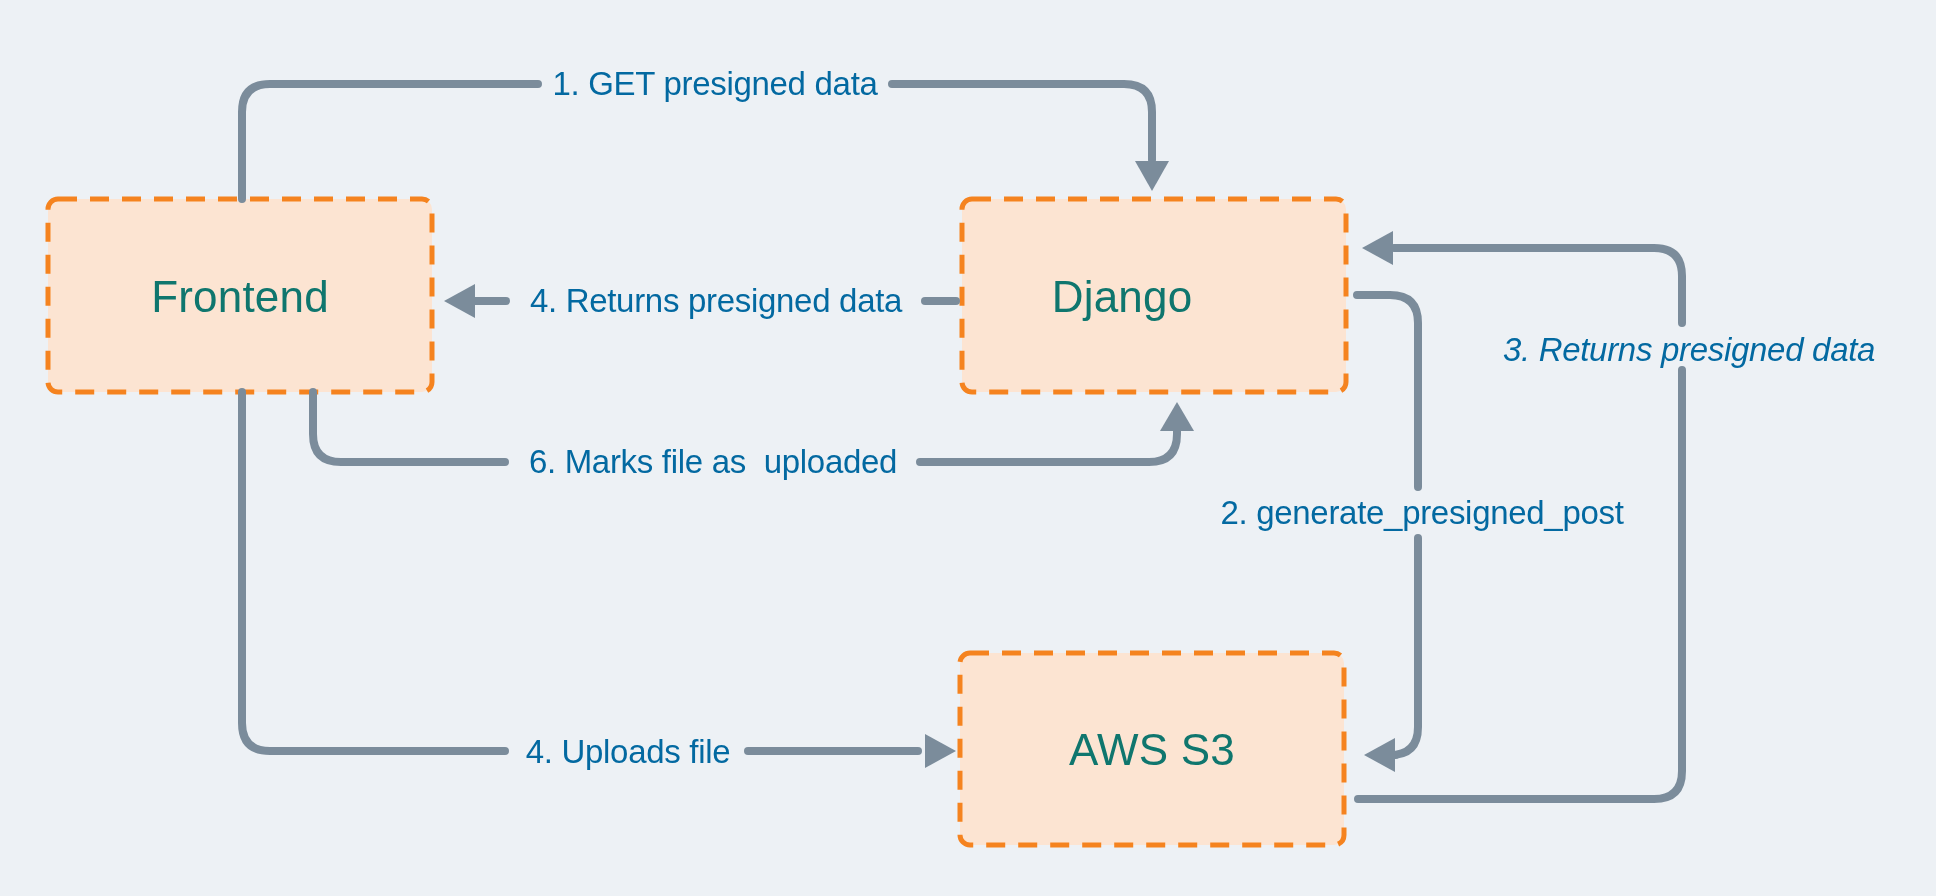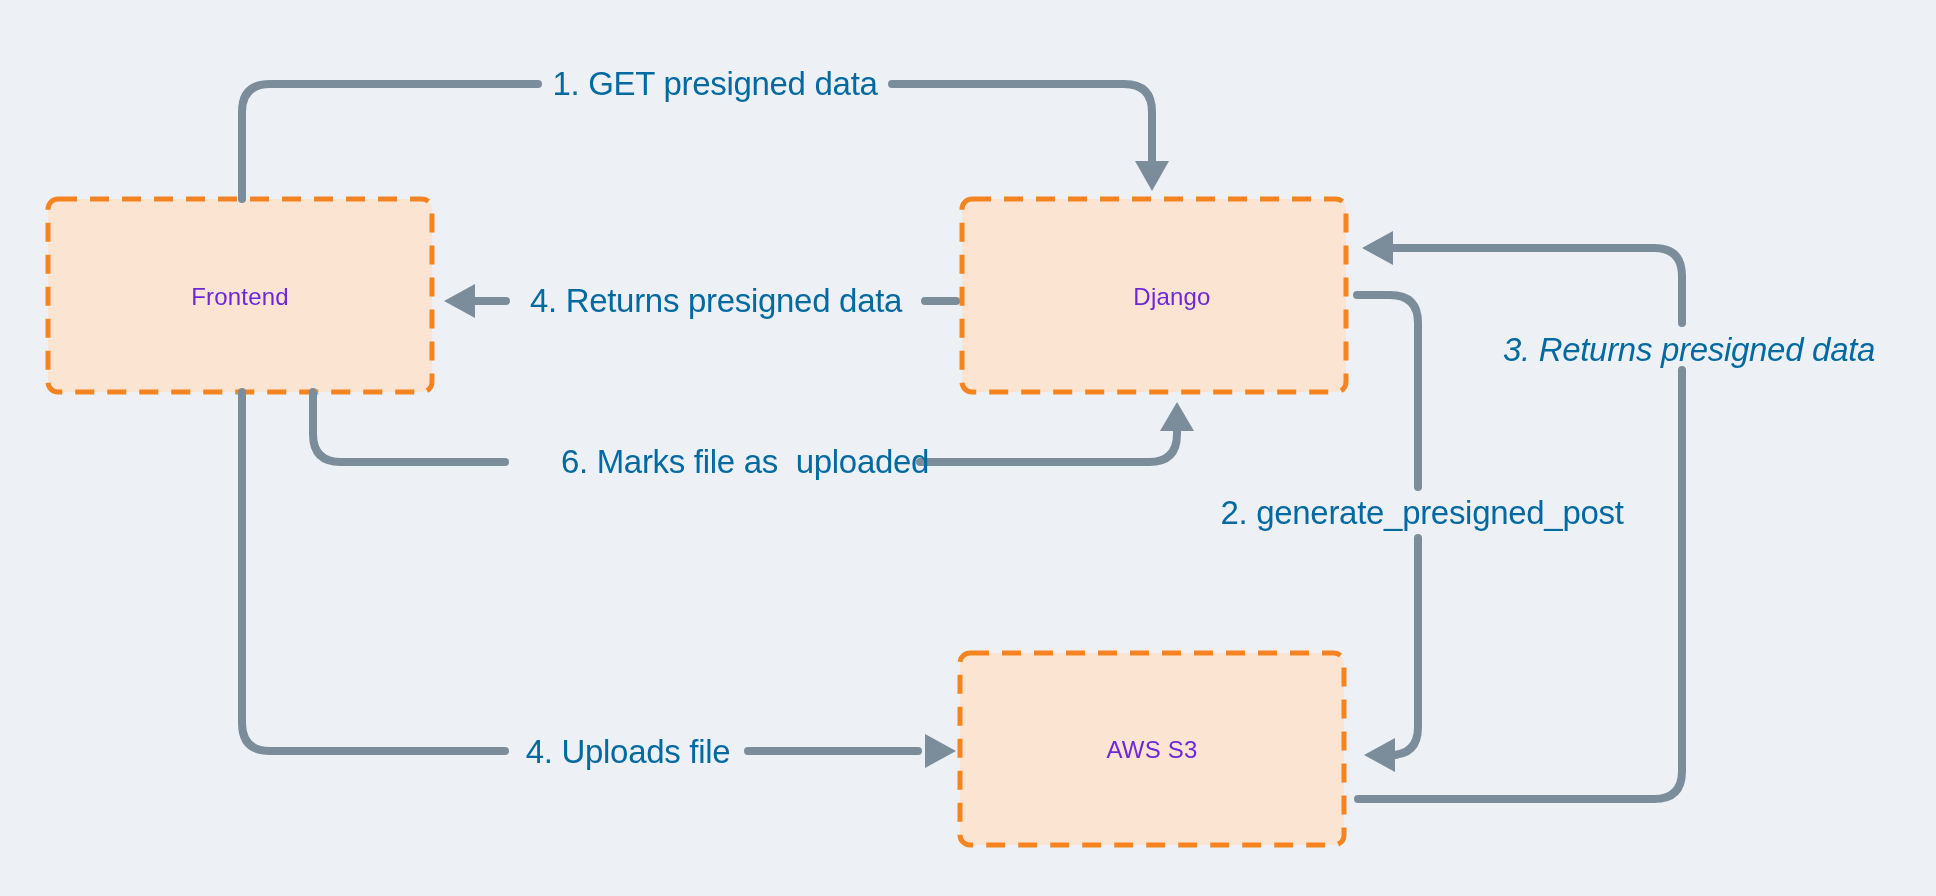--- a/index.html
+++ b/index.html
@@ -17,23 +17,23 @@
   }
   .stage svg {
     position: absolute;
     left: 0; top: 0;
     width: 1936px;
     height: 896px;
   }
   .node-label {
     position: absolute;
     transform: translate(-50%, -50%);
-    font-size: 24px;
+    font-size: 44px;
     font-weight: 500;
-    color: #6d28d9;
+    color: #0f766e;
     white-space: pre;
     letter-spacing: 0.2px;
   }
   .edge-label {
     position: absolute;
     transform: translate(-50%, -50%);
     font-size: 33px;
     font-weight: 400;
     color: #0369a1;
     white-space: pre;
@@ -91,22 +91,22 @@
 
       <g>
         <path d="M 242 392 L 242 723 Q 242 751 270 751 L 505 751"></path>
         <path d="M 748 751 L 918 751"></path>
         <path d="M 956 751 L 925 734 L 925 768 Z" fill="#7B8C9B" stroke="none"></path>
       </g>
     </g>
   </svg>
 
   <span class="node-label" style="left:240px; top:297px;">Frontend</span>
-  <span class="node-label" style="left:1172px; top:297px;">Django</span>
+  <span class="node-label" style="left:1122px; top:297px;">Django</span>
   <span class="node-label" style="left:1152px; top:750px;">AWS S3</span>
 
   <span class="edge-label" style="left:715px; top:84px;">1. GET presigned data</span>
   <span class="edge-label" style="left:1422px; top:513px;text-align:right;">2. generate_presigned_post</span>
   <span class="edge-label" style="left:1689px; top:350px;font-style:italic;">3. Returns presigned data</span>
   <span class="edge-label" style="left:716px; top:301px;">4. Returns presigned data</span>
   <span class="edge-label" style="left:628px; top:752px;">4. Uploads file</span>
-  <span class="edge-label" style="left:713px; top:462px;margin-left:32px;">6. Marks file as  uploaded</span>
+  <span class="edge-label" style="left:713px; top:462px;">6. Marks file as  uploaded</span>
 </div>
 
 </body></html>

